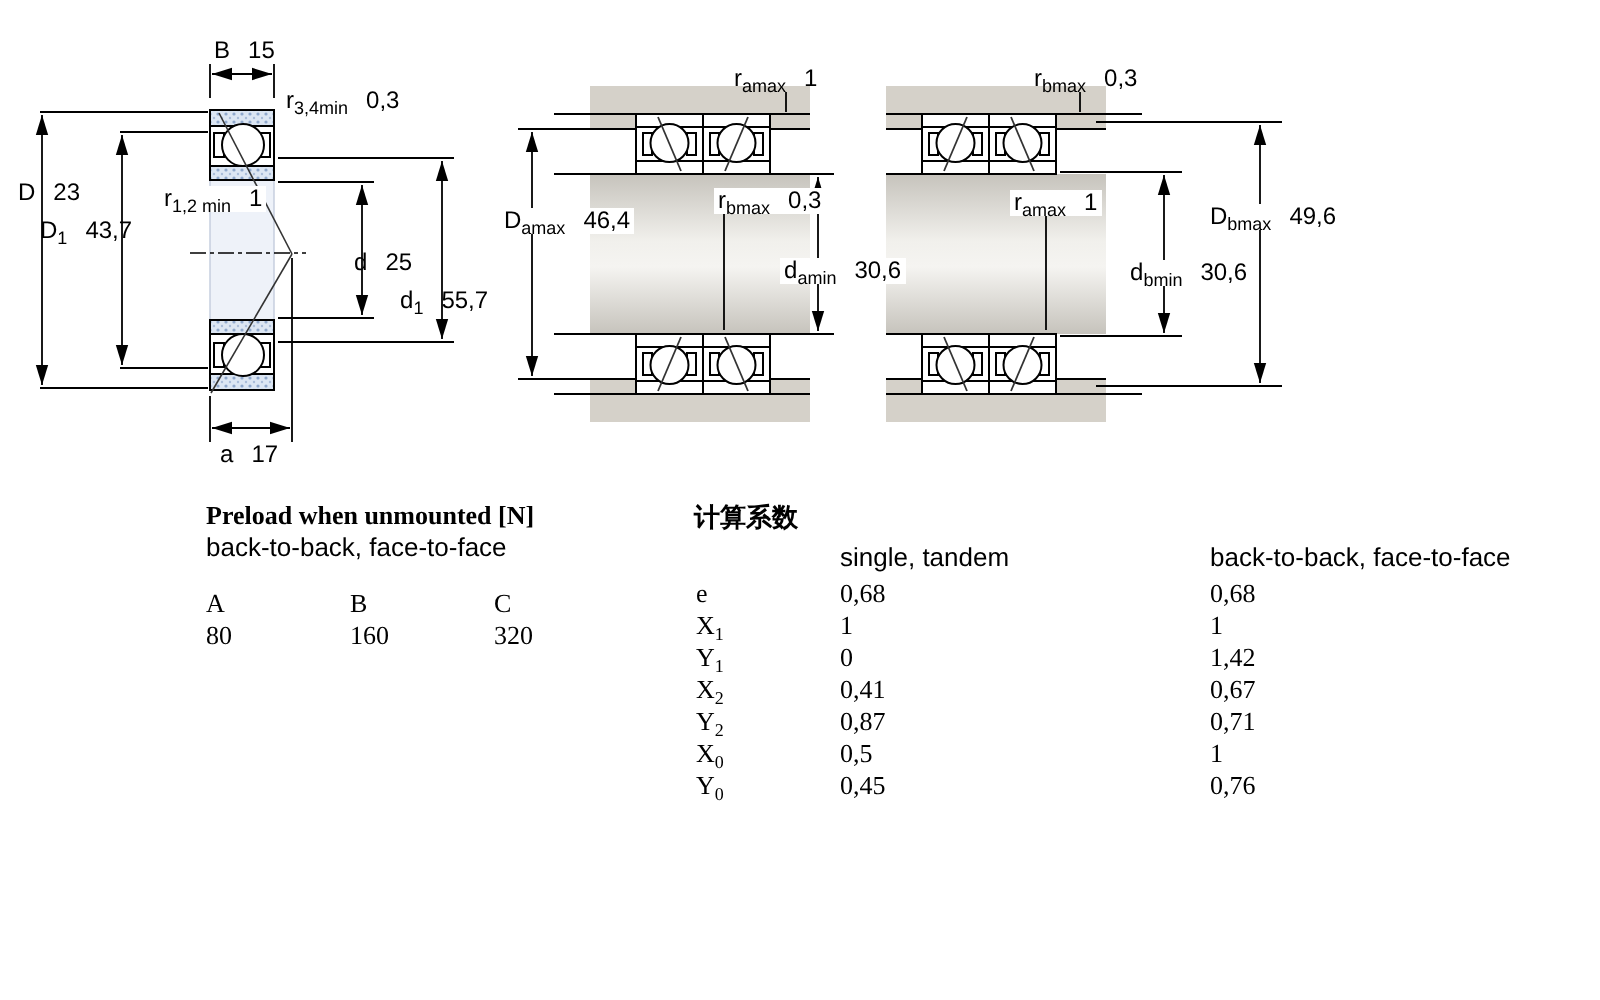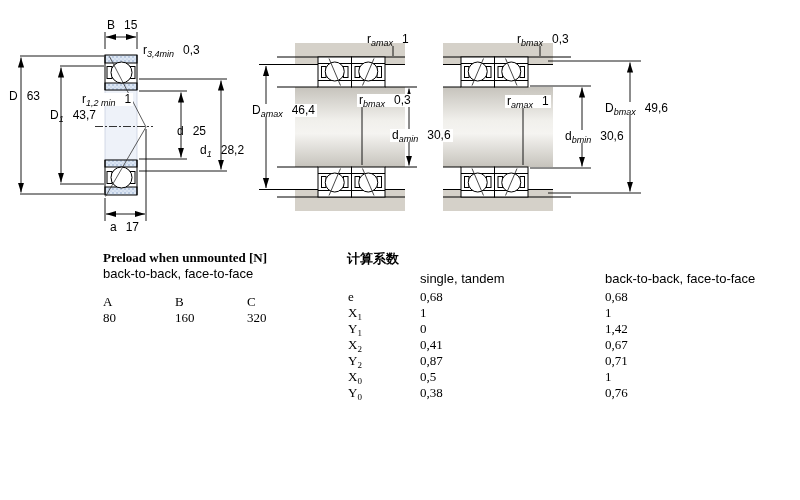--- a/index.html
+++ b/index.html
@@ -2,21 +2,21 @@
 <html><head>
 <meta charset="utf-8">
 <style>
   html,body{margin:0;padding:0;}
   body{
     width:800px;height:500px;position:relative;background:#ffffff;
     font-family:"Liberation Sans",sans-serif;color:#000;overflow:hidden;
   }
   #drawing-layer{position:absolute;left:0;top:0;}
   .lbl{position:absolute;font-size:12px;line-height:12px;white-space:nowrap;color:#000;}
-  .lbl .sub{font-size:9px;position:relative;top:3px;font-style:italic;}
+  .lbl .sub{font-size:9px;position:relative;top:3px;}
   .lbl .val{margin-left:9px;}
   .lbl.bg{background:#fff;padding:0 2px;}
   .tbl-title{position:absolute;font-family:"Liberation Serif",serif;font-size:13px;font-weight:bold;white-space:nowrap;}
   .tbl-sub{position:absolute;font-family:Liberation Sans, sans-serif;font-size:13px;white-space:nowrap;}
   .cell{position:absolute;font-family:"Liberation Serif",serif;font-size:13px;line-height:14px;white-space:nowrap;}
   .cell .sub{font-size:9px;position:relative;top:3px;}
 </style>
 </head>
 <body>
 
@@ -173,25 +173,25 @@
       <line x1="548" y1="193" x2="641" y2="193"></line>
       <line x1="630" y1="62.5" x2="630" y2="191.5" marker-start="url(#arr)" marker-end="url(#arr)"></line>
       <line x1="540" y1="46" x2="540" y2="56"></line>
       <line x1="523" y1="106" x2="523" y2="165"></line>
     </g>
   </g>
 </svg>
 
 <div class="lbl" style="left:107px;top:19px"><span>B</span><span class="val">15</span></div>
 <div class="lbl" style="left:143px;top:44px"><span>r</span><span class="sub">3,4min</span><span class="val">0,3</span></div>
-<div class="lbl" style="left:9px;top:90px"><span>D</span><span class="val">63</span></div>
-<div class="lbl" style="left:50px;top:109px"><span>D</span><span class="sub">1</span><span class="val">43,7</span></div>
+<div class="lbl" style="left:9px;top:90px"><span>D</span><span class="val">23</span></div>
+<div class="lbl" style="left:20px;top:109px"><span>D</span><span class="sub">1</span><span class="val">43,7</span></div>
 <div class="lbl bg" style="left:80px;top:93px"><span>r</span><span class="sub">1,2 min</span><span class="val">1</span></div>
 <div class="lbl" style="left:177px;top:125px"><span>d</span><span class="val">25</span></div>
-<div class="lbl" style="left:200px;top:144px"><span>d</span><span class="sub">1</span><span class="val">28,2</span></div>
+<div class="lbl" style="left:200px;top:144px"><span>d</span><span class="sub">1</span><span class="val">55,7</span></div>
 <div class="lbl" style="left:110px;top:221px"><span>a</span><span class="val">17</span></div>
 
 <div class="lbl" style="left:367px;top:33px"><span>r</span><span class="sub">amax</span><span class="val">1</span></div>
 <div class="lbl bg" style="left:250px;top:104px"><span>D</span><span class="sub">amax</span><span class="val">46,4</span></div>
 <div class="lbl bg" style="left:357px;top:94px"><span>r</span><span class="sub">bmax</span><span class="val">0,3</span></div>
 <div class="lbl bg" style="left:390px;top:129px"><span>d</span><span class="sub">amin</span><span class="val">30,6</span></div>
 
 <div class="lbl" style="left:517px;top:33px"><span>r</span><span class="sub">bmax</span><span class="val">0,3</span></div>
 <div class="lbl bg" style="left:505px;top:95px"><span>r</span><span class="sub">amax</span><span class="val">1</span></div>
 <div class="lbl bg" style="left:563px;top:130px"><span>d</span><span class="sub">bmin</span><span class="val">30,6</span></div>
@@ -238,16 +238,16 @@
     <span class="cell" style="left:420px;top:354px">0,87</span>
     <span class="cell" style="left:605px;top:354px">0,71</span>
   </div>
   <div>
     <span class="cell" style="left:348px;top:370px"><span>X</span><span class="sub">0</span></span>
     <span class="cell" style="left:420px;top:370px">0,5</span>
     <span class="cell" style="left:605px;top:370px">1</span>
   </div>
   <div>
     <span class="cell" style="left:348px;top:386px"><span>Y</span><span class="sub">0</span></span>
-    <span class="cell" style="left:420px;top:386px">0,38</span>
+    <span class="cell" style="left:420px;top:386px">0,45</span>
     <span class="cell" style="left:605px;top:386px">0,76</span>
   </div>
 </div>
 
 </body></html>

